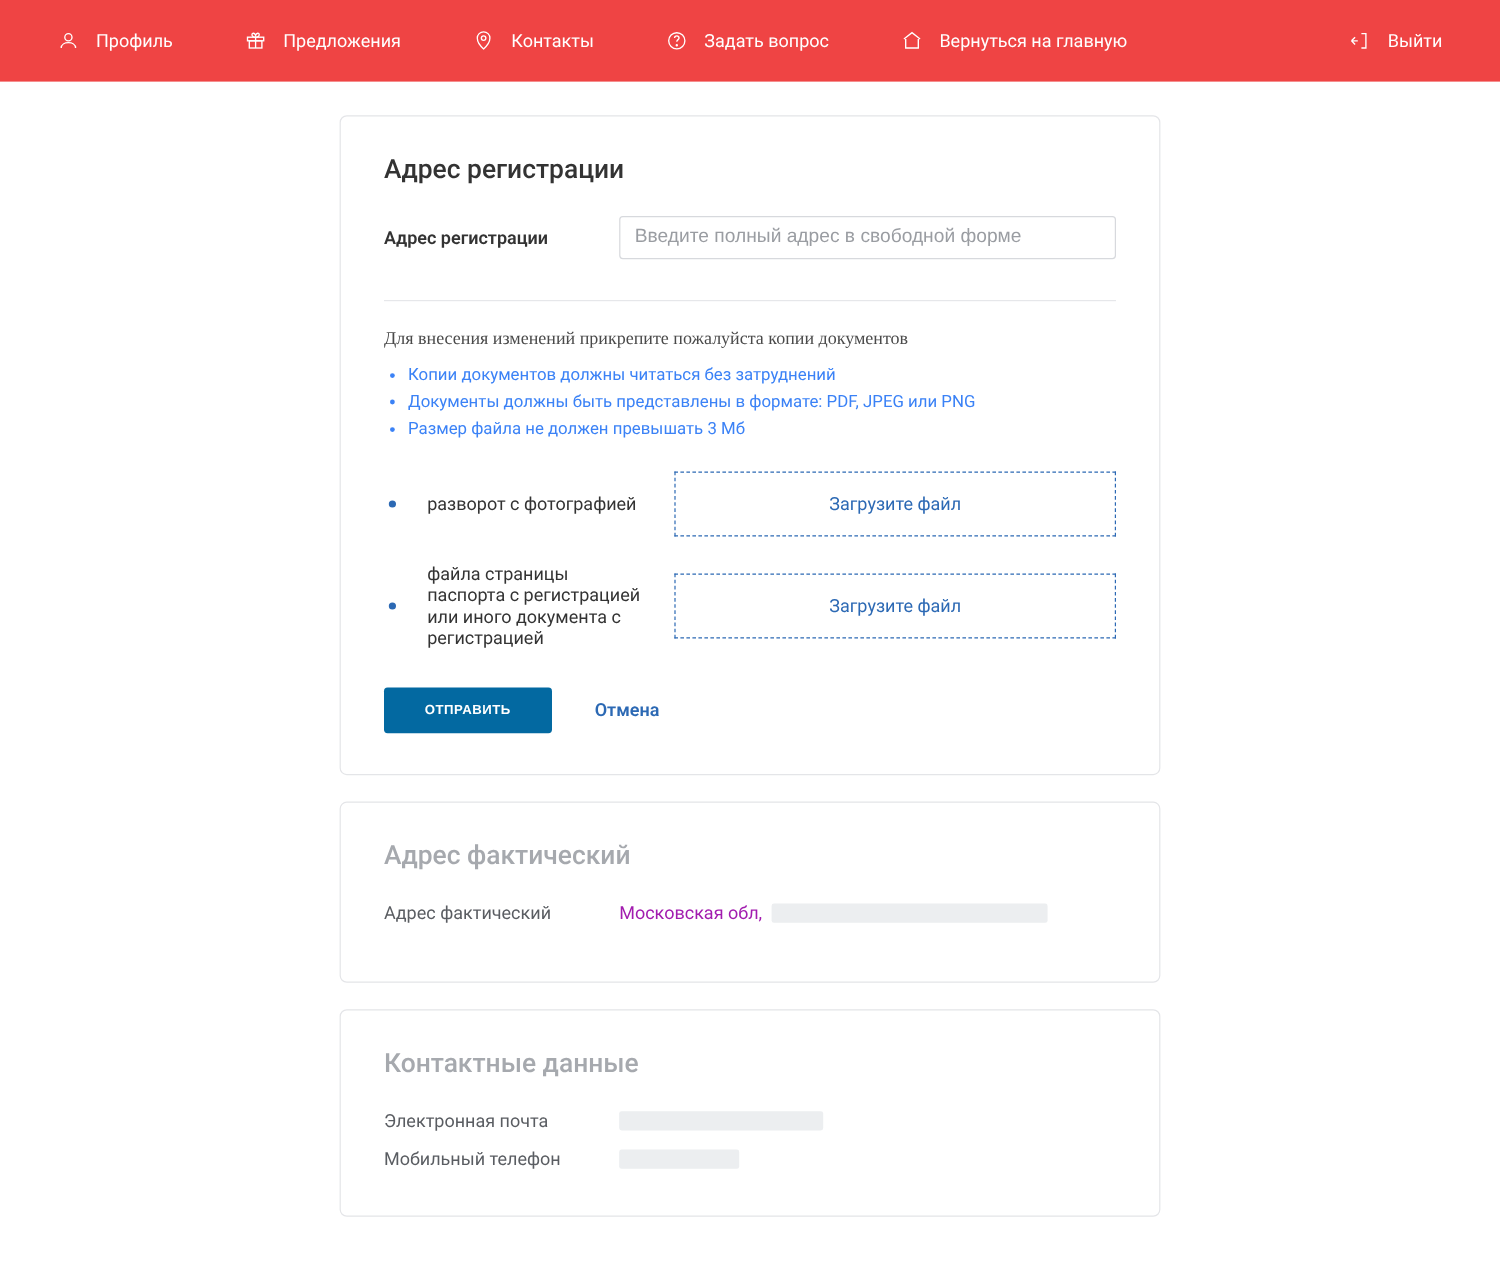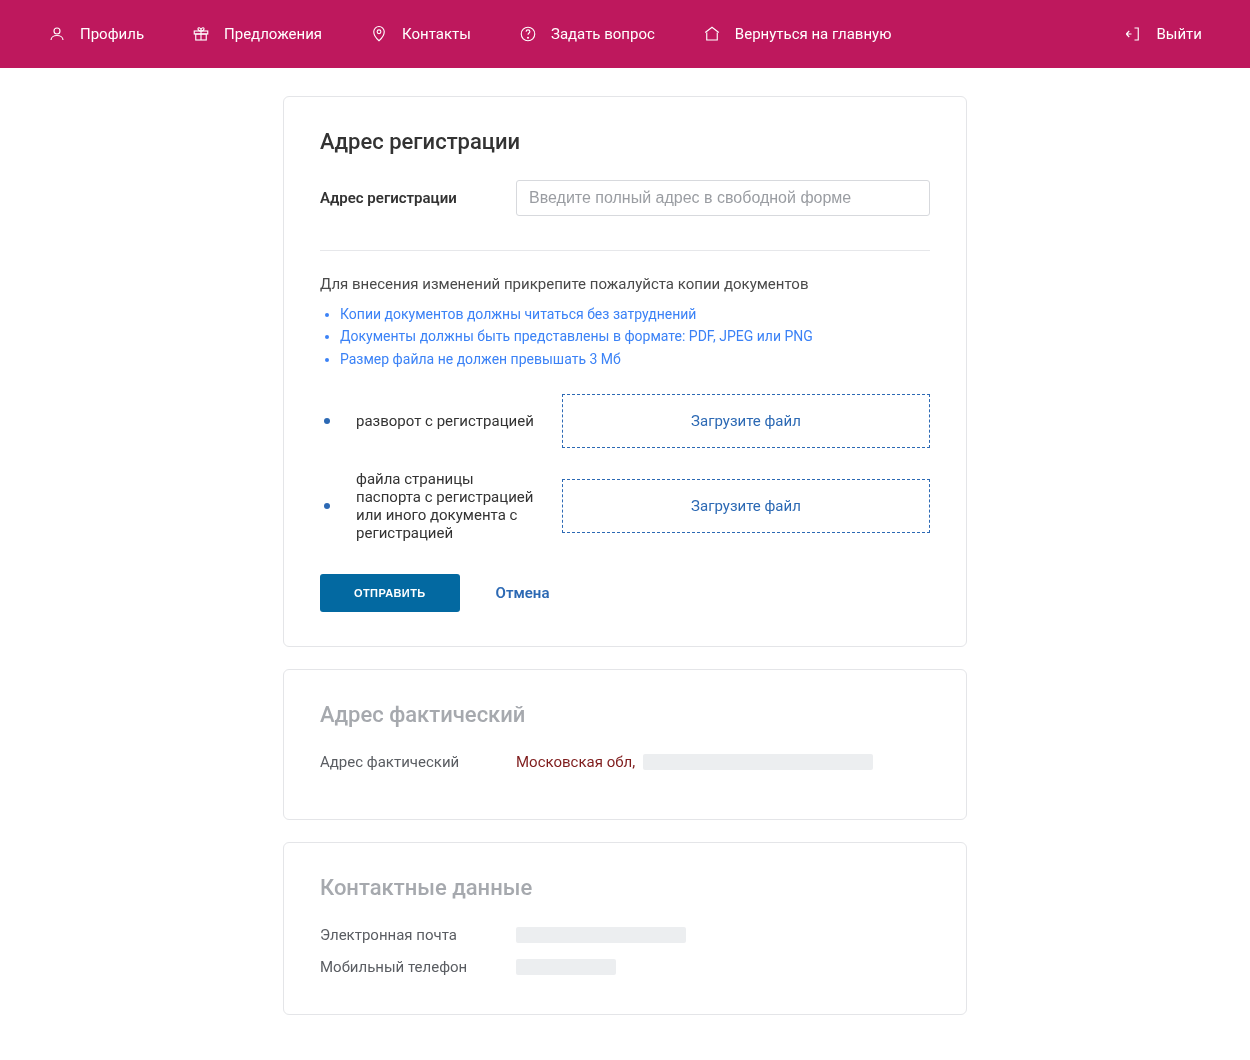--- a/index.html
+++ b/index.html
@@ -3,26 +3,26 @@
 <meta charset="utf-8">
 <style>
   * { box-sizing: border-box; margin: 0; padding: 0; }
   body {
     font-family: -apple-system, BlinkMacSystemFont, "Segoe UI", Roboto, Arial, sans-serif;
     background: #ffffff;
     color: #333;
     width: 1250px;
   }
   .navbar {
-    background: #be185d;
+    background: #ef4444;
     height: 68px;
     display: flex;
     align-items: center;
     padding: 0 48px;
-    gap: 48px;
+    gap: 60px;
   }
   .nav-item {
     display: flex;
     align-items: center;
     gap: 14px;
     color: #ffffff;
     font-size: 15px;
     cursor: pointer;
   }
   .nav-icon {
@@ -78,20 +78,21 @@
   .text-input::placeholder { color: #9a9da2; }
   .divider {
     border: none;
     border-top: 1px solid #e6e7ea;
     margin: 34px 0 24px 0;
   }
   .instr-head {
     font-size: 15px;
     color: #4a4a4a;
     margin-bottom: 10px;
+    font-family: Liberation Serif, serif;
   }
   .instr-list {
     list-style: disc;
     padding-left: 20px;
     margin-bottom: 24px;
   }
   .instr-list li {
     font-size: 14px;
     color: #3b82f6;
     line-height: 1.6;
@@ -158,21 +159,21 @@
     margin-bottom: 14px;
   }
   .info-label {
     width: 172px;
     font-size: 15px;
     color: #5a5d62;
     flex-shrink: 0;
   }
   .info-value {
     font-size: 15px;
-    color: #7f1d1d;
+    color: #a21caf;
     display: flex;
     align-items: center;
     gap: 8px;
   }
   .redacted {
     display: inline-block;
     background: #eceef0;
     border-radius: 2px;
   }
   .redacted.sm { width: 100px; height: 16px; }
@@ -255,21 +256,21 @@
 
     <p class="instr-head">Для внесения изменений прикрепите пожалуйста копии документов</p>
     <ul class="instr-list">
       <li>Копии документов должны читаться без затруднений</li>
       <li>Документы должны быть представлены в формате: PDF, JPEG или PNG</li>
       <li>Размер файла не должен превышать 3 Мб</li>
     </ul>
 
     <div class="upload-row">
       <span class="bullet-blue"></span>
-      <div class="upload-label">разворот с регистрацией</div>
+      <div class="upload-label">разворот с фотографией</div>
       <div class="upload-box">
         <span>Загрузите файл</span>
       </div>
     </div>
 
     <div class="upload-row">
       <span class="bullet-blue"></span>
       <div class="upload-label">файла страницы паспорта с регистрацией или иного документа с регистрацией</div>
       <div class="upload-box">
         <span>Загрузите файл</span>

